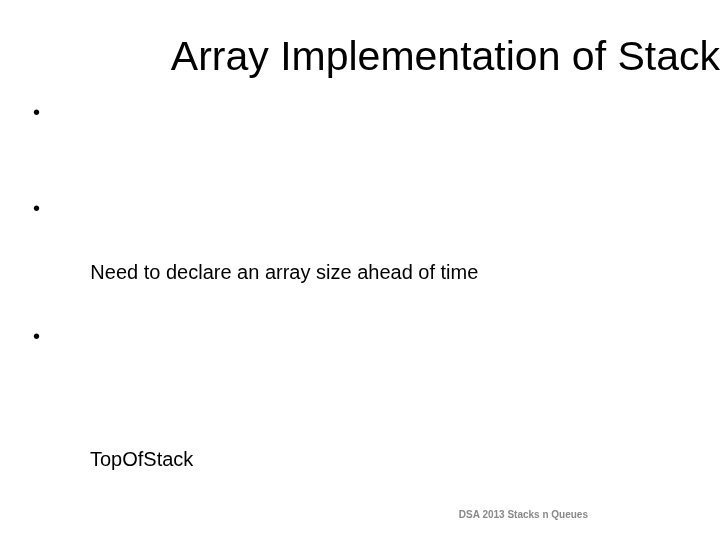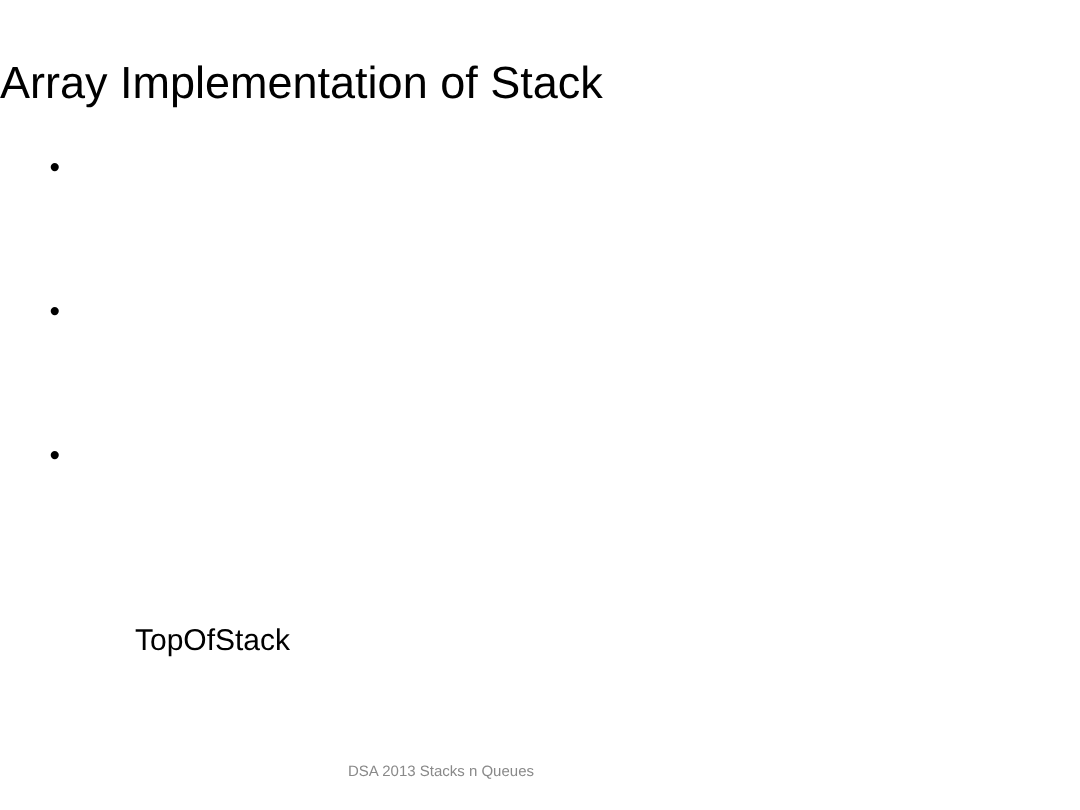--- a/index.html
+++ b/index.html
@@ -19,22 +19,22 @@
     width: 720px;
     height: 540px;
     background: #ffffff;
     box-sizing: border-box;
   }
   .slide-title {
     position: absolute;
     top: 38px;
     left: 0;
     width: 720px;
-    text-align: left;
-    font-size: 30px;
+    text-align: right;
+    font-size: 41px;
     line-height: 36px;
     font-weight: normal;
     color: #000000;
     letter-spacing: 0px;
     white-space: nowrap;
   }
   .body-block {
     position: absolute;
     top: 96px;
     left: 0;
@@ -66,42 +66,44 @@
     font-size: 20px;
     line-height: 29px;
     padding-left: 57px;
     min-height: 29px;
   }
   .footer {
     position: absolute;
     top: 508px;
     left: 0;
     width: 588px;
-    text-align: center;
+    text-align: right;
     font-size: 10px;
     line-height: 14px;
     color: #898989;
     white-space: nowrap;
+    font-weight: bold;
   }
 </style>
 </head>
 <body>
 
 <div class="slide">
 
   <div class="slide-title">Array Implementation of Stack</div>
 
   <div class="body-block">
 
     <div class="line lvl1">
       <span class="marker">•</span>
     </div>
 
     <div class="line lvl1">
       <span class="marker">•</span>
+      <span>Need to declare an array size ahead of time</span>
     </div>
 
     <div class="line lvl1">
       <span class="marker">•</span>
     </div>
 
     <div class="line lvl1-cont">
       <span>TopOfStack</span>
     </div>
 

